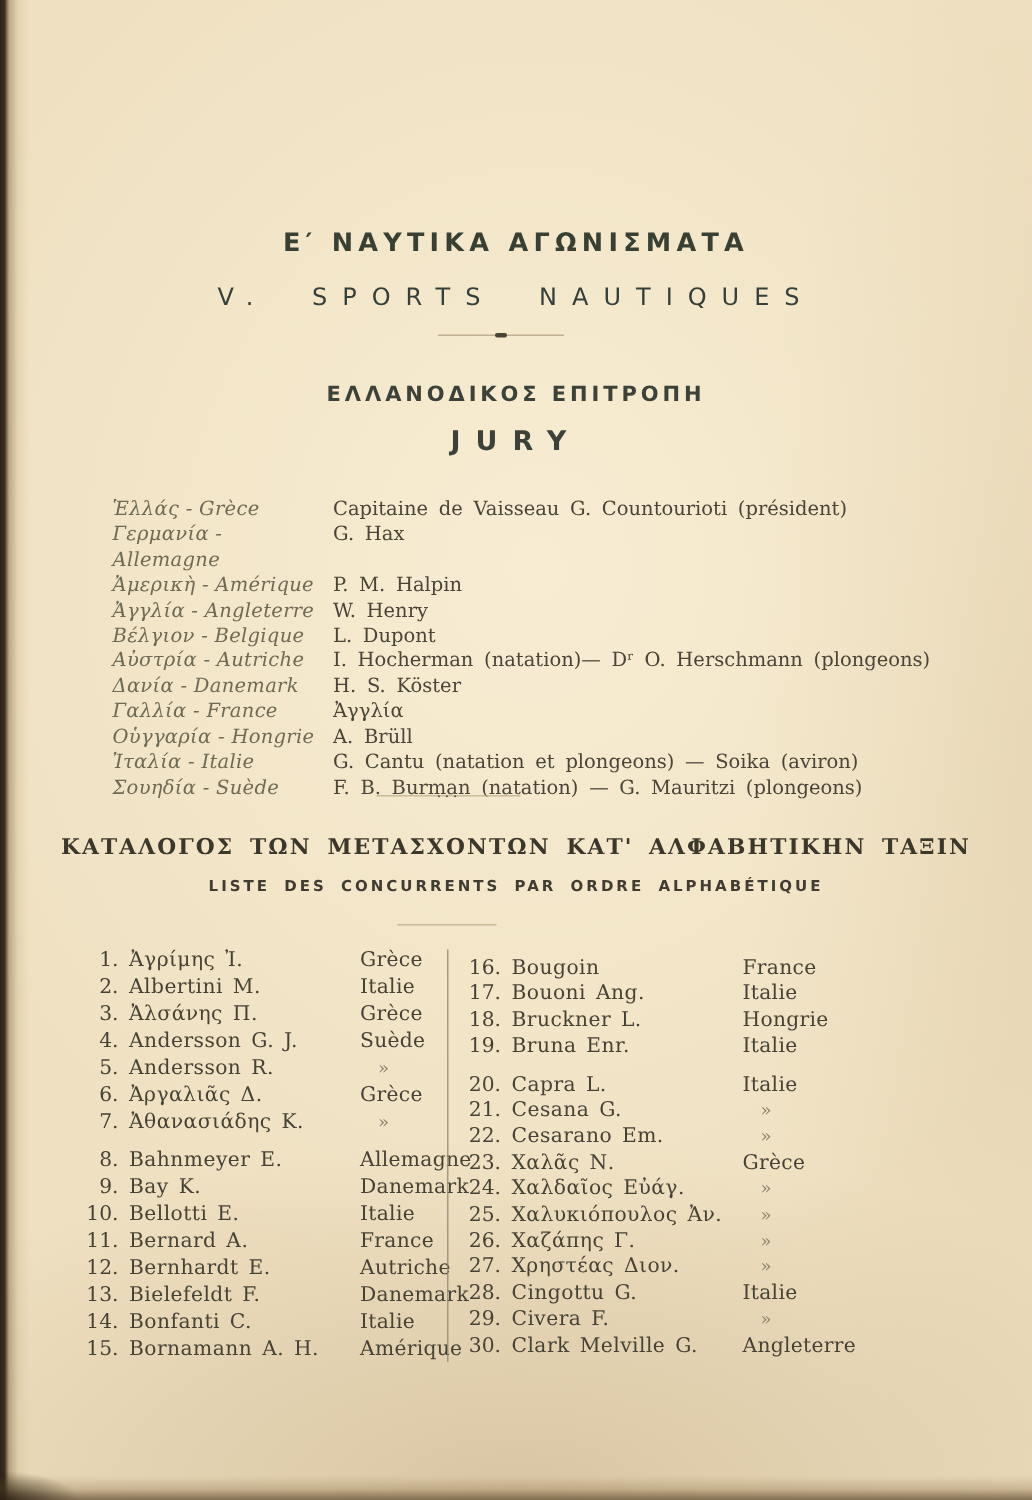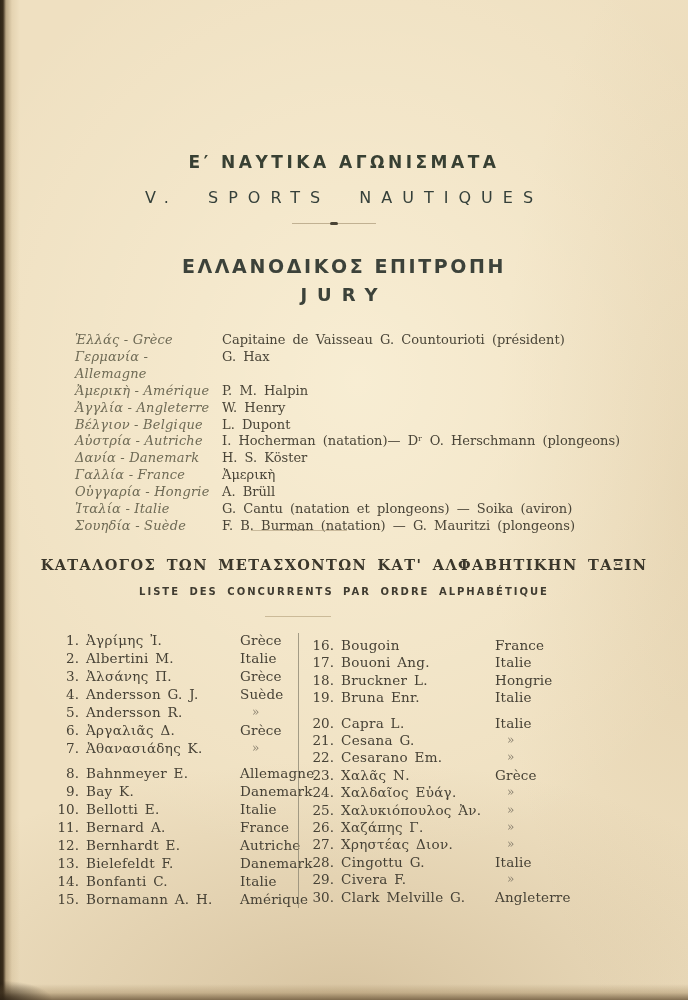--- a/index.html
+++ b/index.html
@@ -58,21 +58,21 @@
   .orn-title{
     position:absolute;top:222px;left:50%;transform:translateX(-52px);
     width:84px;height:3px;
   }
   .orn-title .line{position:absolute;top:1px;left:0;right:0;height:1px;background:var(--rule);opacity:.8;}
   .orn-title .dot{position:absolute;top:0;left:38px;width:8px;height:3px;background:#4a4436;border-radius:2px;}
 
   .jury-heading-greek{
     top:255px;
     font-family:"DejaVu Sans", sans-serif;
-    font-size:19px;letter-spacing:2.6px;
+    font-size:14px;letter-spacing:2.6px;
     color:#3c423a;
   }
   .jury-heading-french{
     top:284px;
     font-family:"DejaVu Sans", sans-serif;
     font-size:18px;letter-spacing:10px;
     color:#3c423a;
   }
 
   .jury{
@@ -171,21 +171,21 @@
         <div class="jury-row">
           <span class="jury-country">Αὐστρία - Autriche</span>
           <span class="jury-members">I. Hocherman (natation)— Dʳ O. Herschmann (plongeons)</span>
         </div>
         <div class="jury-row">
           <span class="jury-country">Δανία - Danemark</span>
           <span class="jury-members">H. S. Köster</span>
         </div>
         <div class="jury-row">
           <span class="jury-country">Γαλλία - France</span>
-          <span class="jury-members">Ἀμερικὴ</span>
+          <span class="jury-members">Ἀγγλία</span>
         </div>
         <div class="jury-row">
           <span class="jury-country">Οὑγγαρία - Hongrie</span>
           <span class="jury-members">A. Brüll</span>
         </div>
         <div class="jury-row">
           <span class="jury-country">Ἰταλία - Italie</span>
           <span class="jury-members">G. Cantu (natation et plongeons) — Soika (aviron)</span>
         </div>
         <div class="jury-row">

